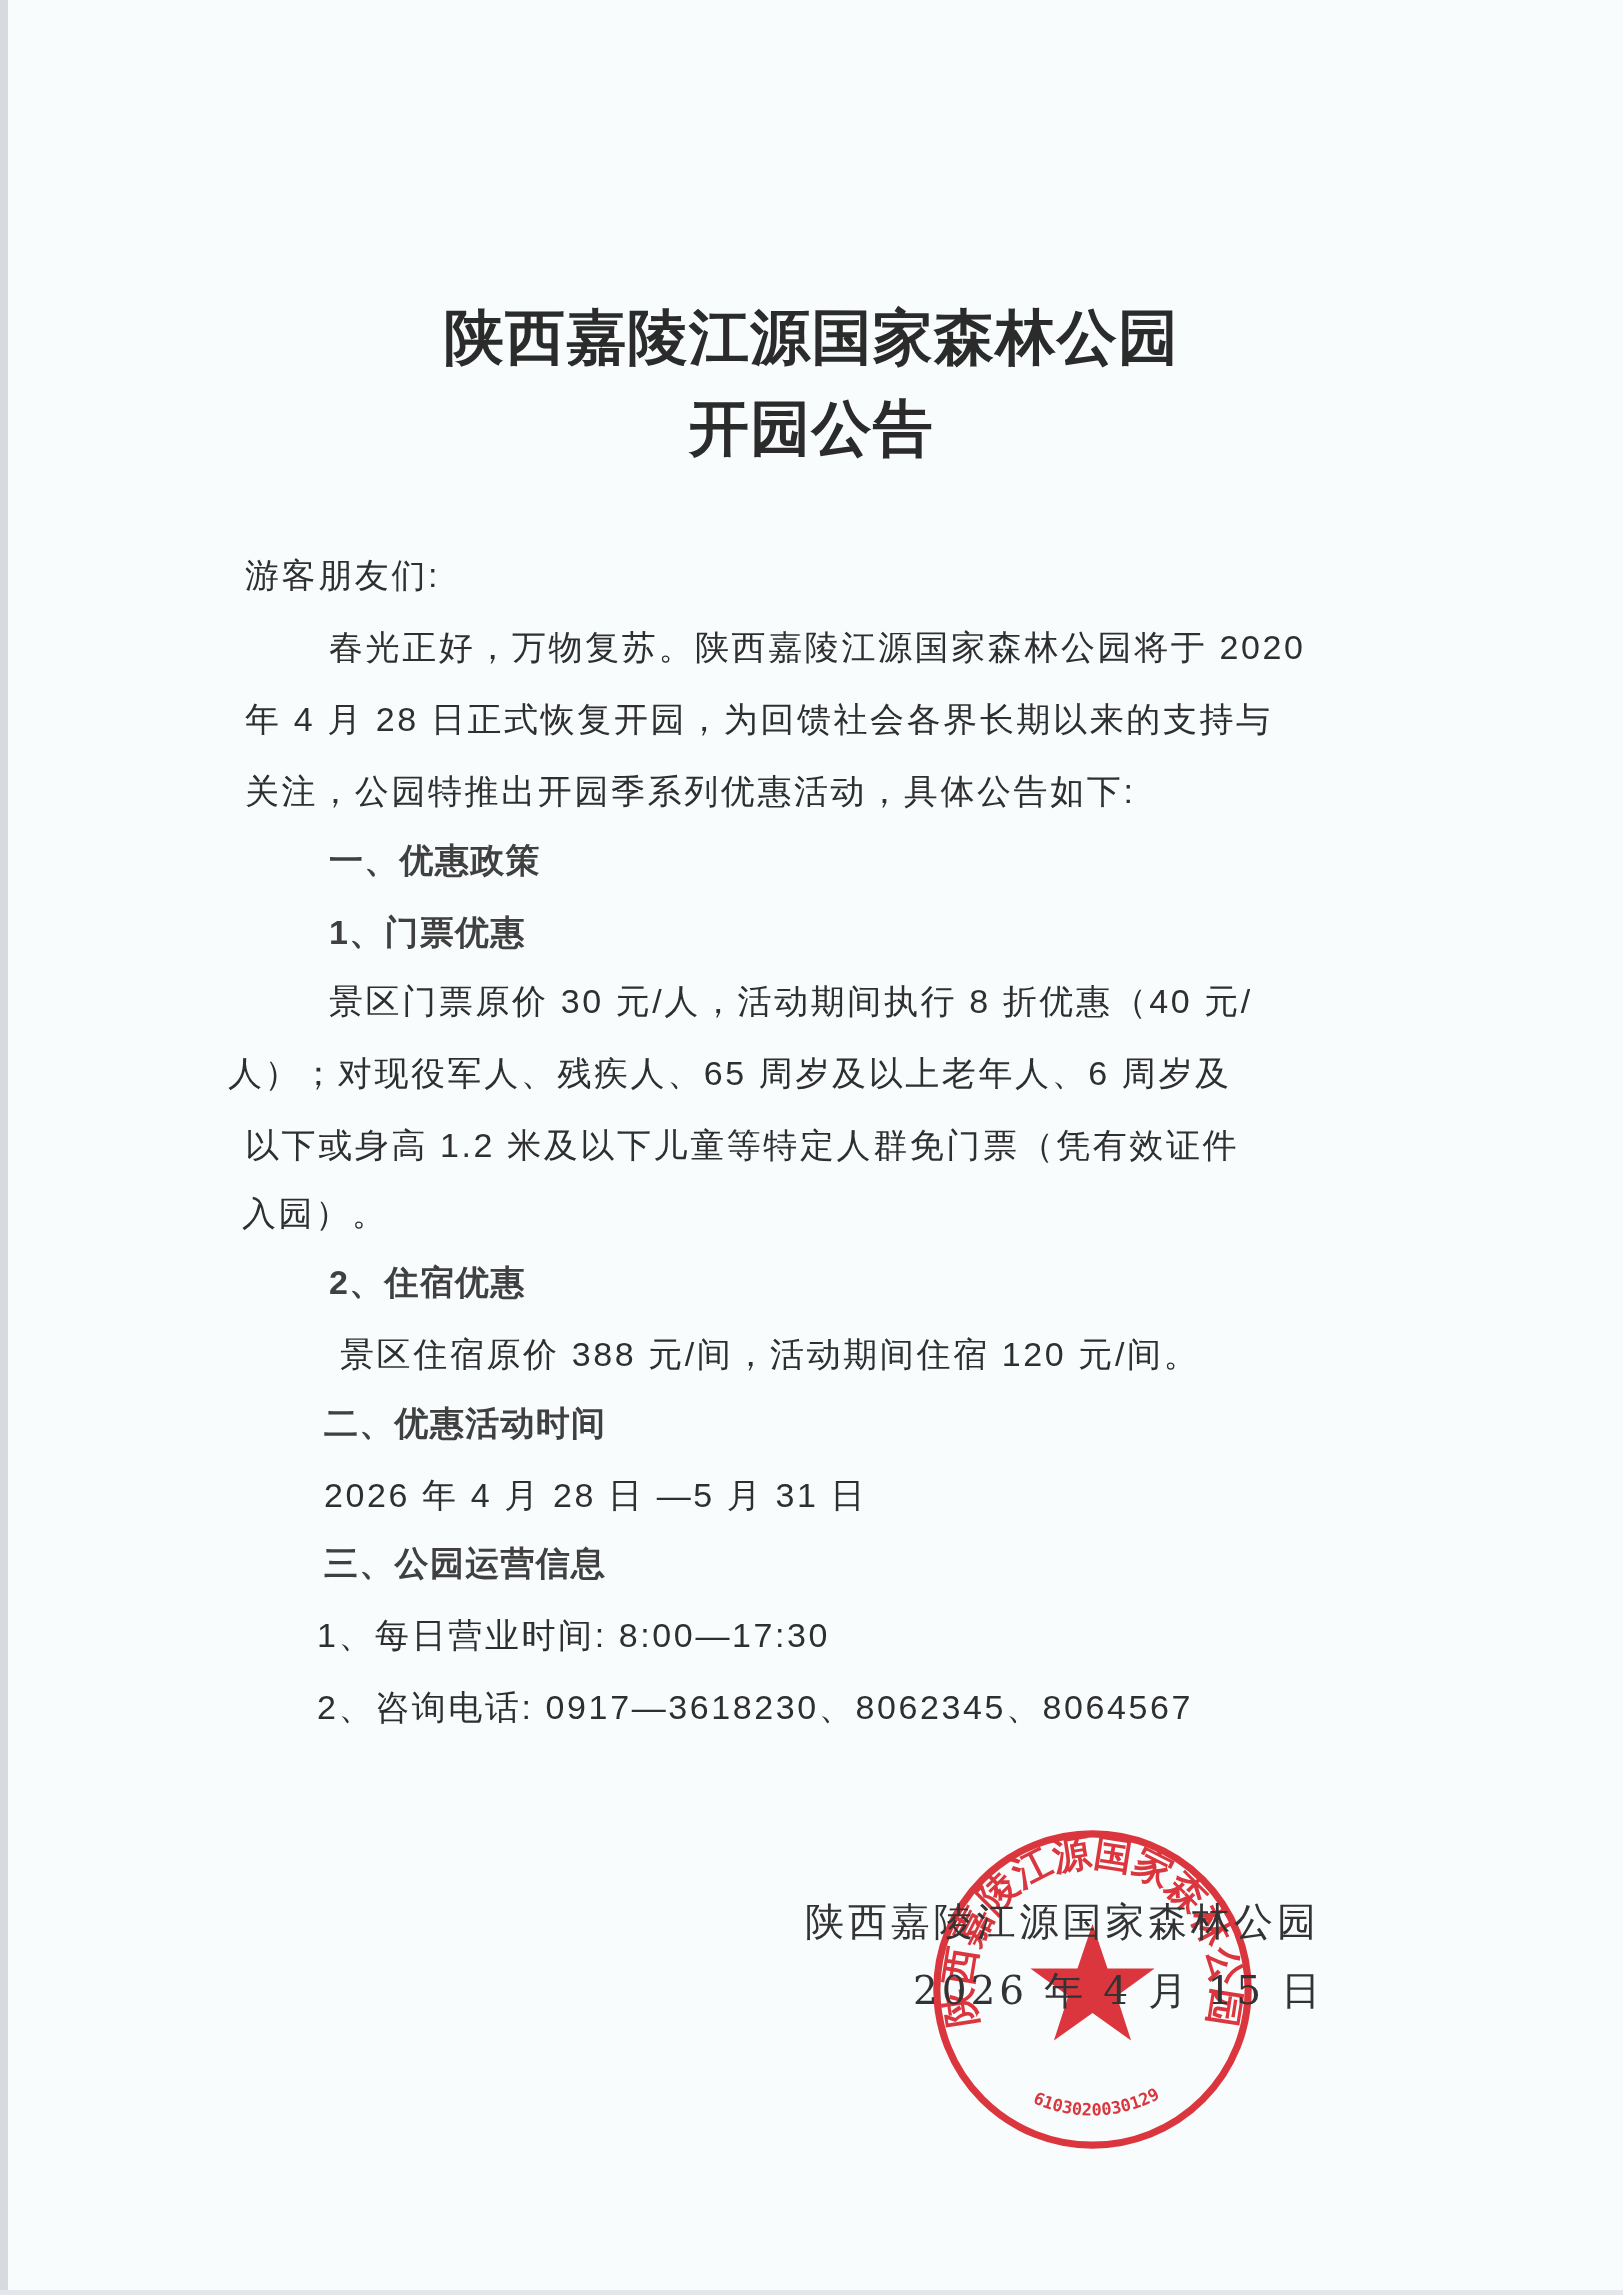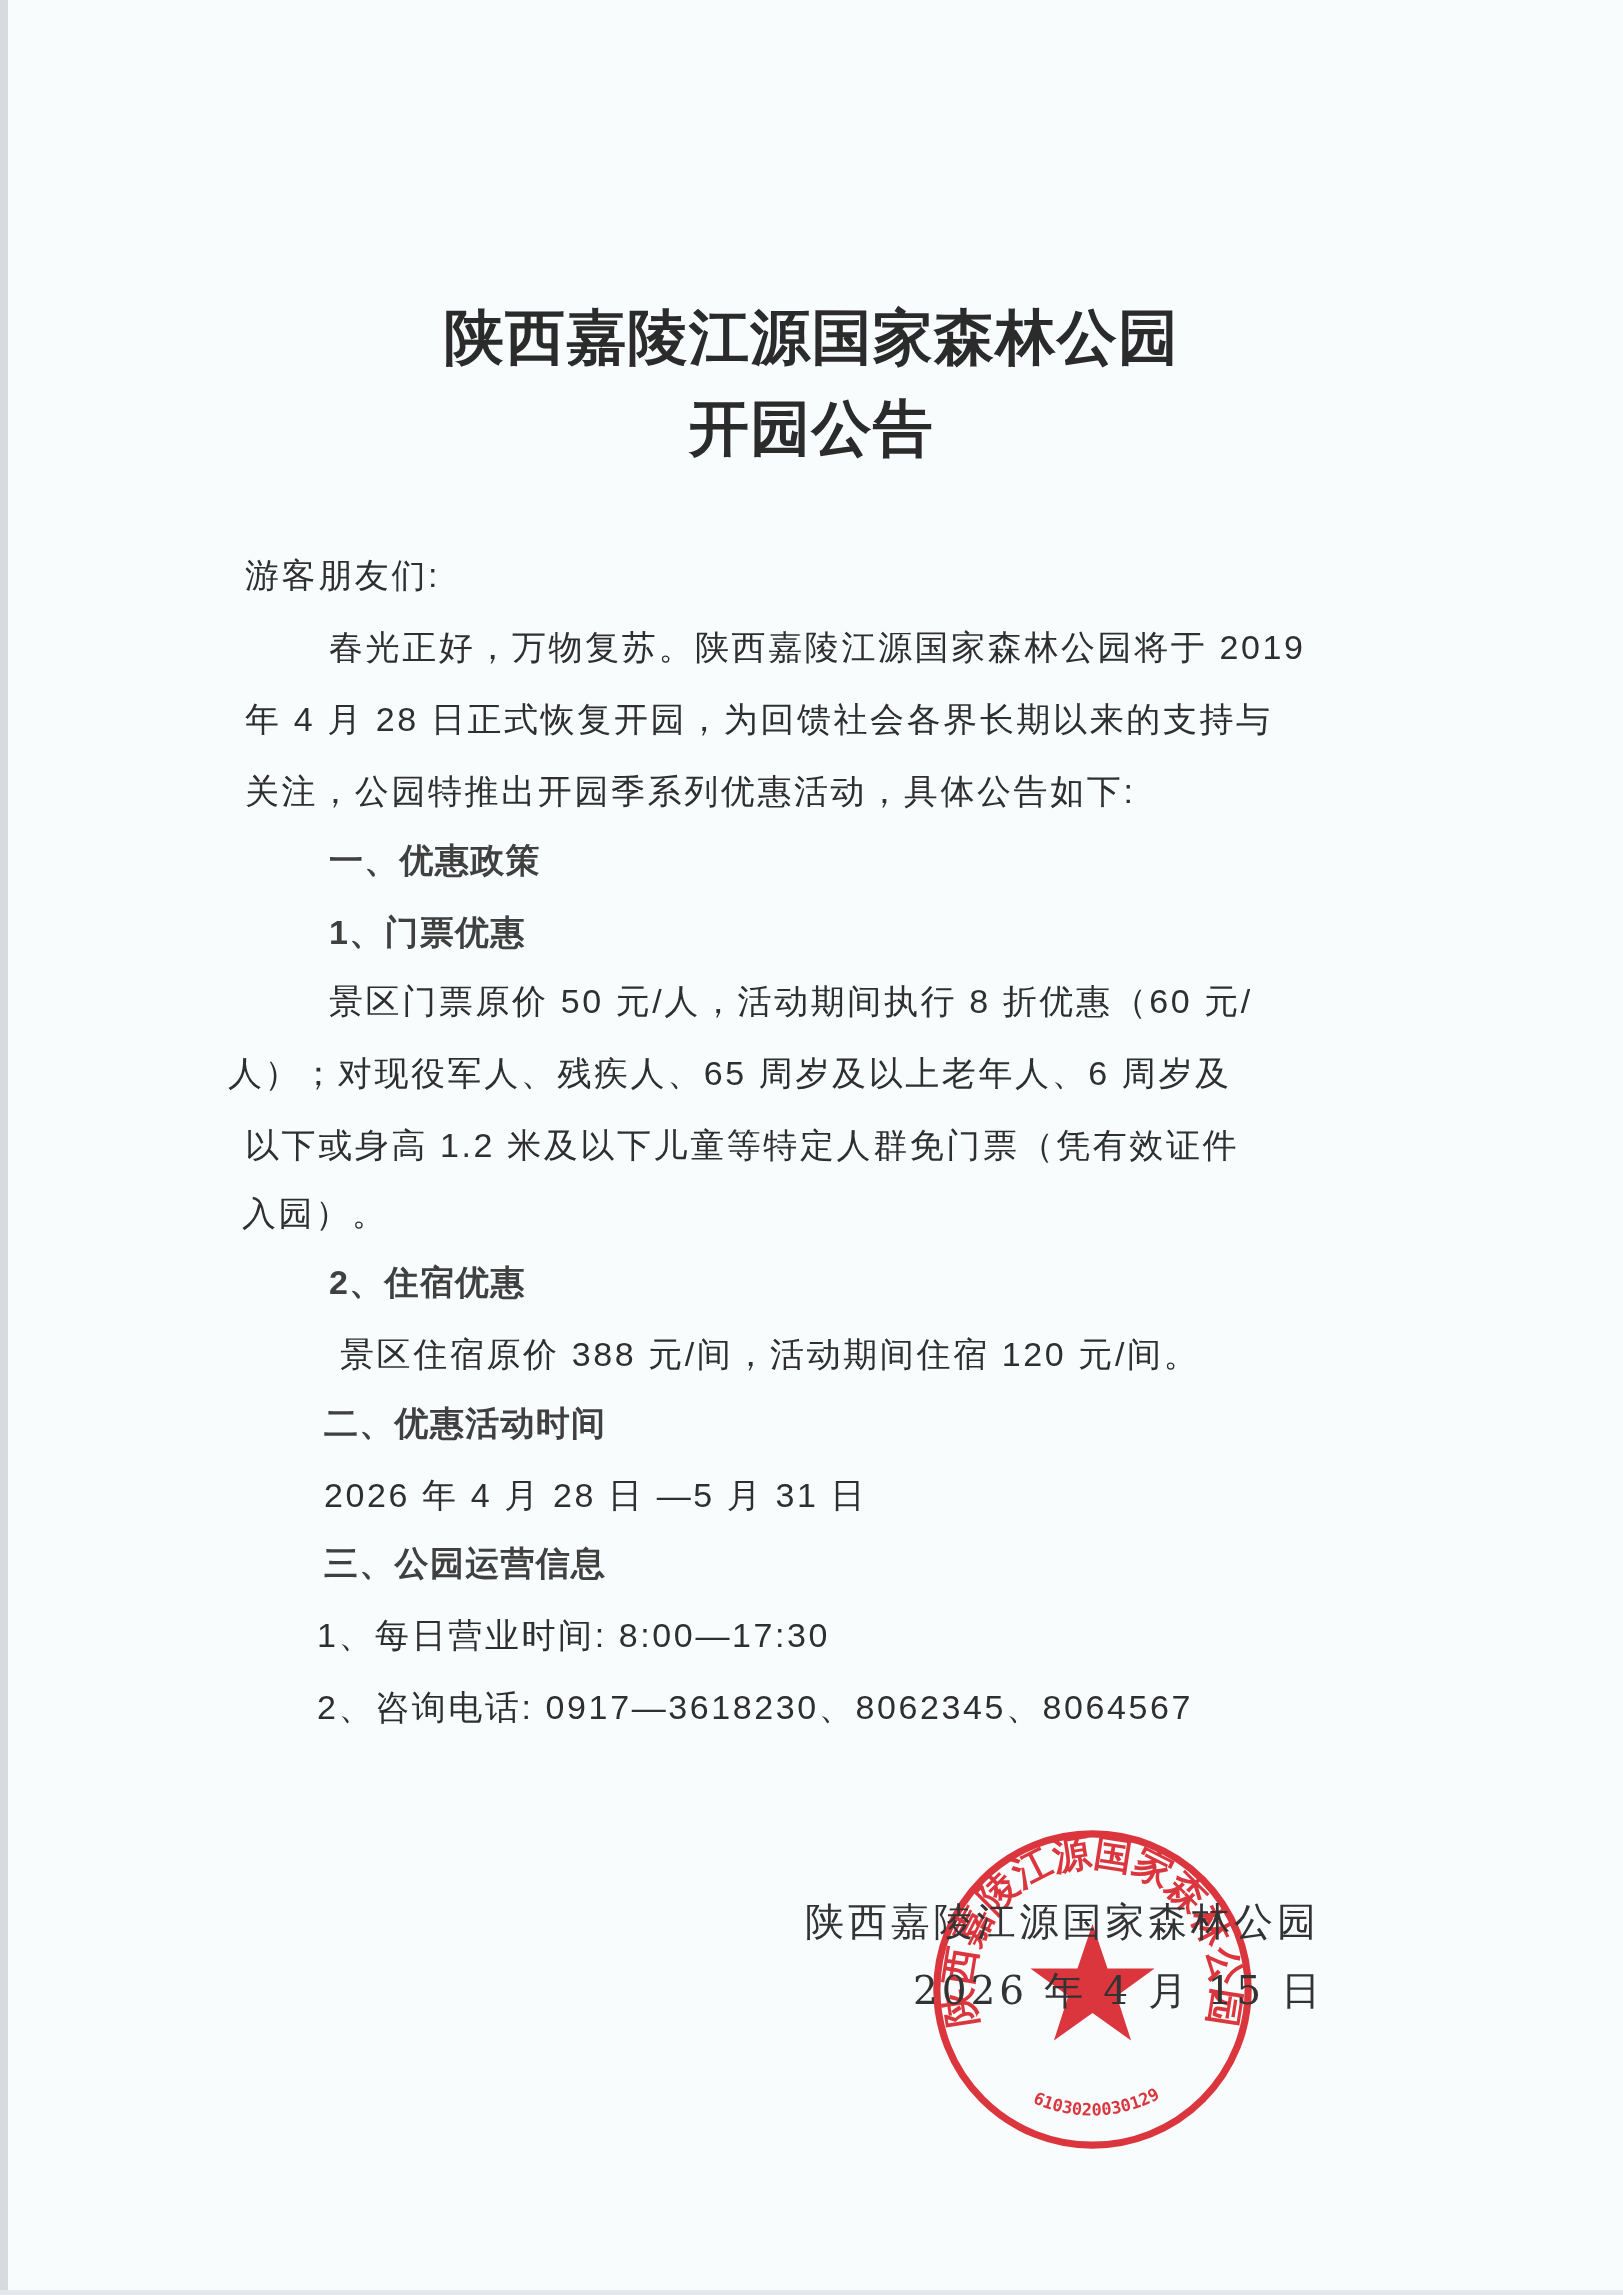--- a/index.html
+++ b/index.html
@@ -47,28 +47,28 @@
 <body>
 
 <div class="left-edge"></div>
 <div class="bottom-edge"></div>
 
 <div class="title t1">陕西嘉陵江源国家森林公园</div>
 <div class="title t2">开园公告</div>
 
 <div class="line" style="left:229px; top:553px;">游客朋友们:</div>
 
-<div class="line" style="left:313px; top:625px;">春光正好，万物复苏。陕西嘉陵江源国家森林公园将于 2019</div>
+<div class="line" style="left:313px; top:625px;">春光正好，万物复苏。陕西嘉陵江源国家森林公园将于 2020</div>
 <div class="line" style="left:229px; top:697px;">年 4 月 28 日正式恢复开园，为回馈社会各界长期以来的支持与</div>
 <div class="line" style="left:229px; top:769px;">关注，公园特推出开园季系列优惠活动，具体公告如下:</div>
 
 <div class="line heading" style="left:313px; top:838px;">一、优惠政策</div>
 <div class="line heading" style="left:313px; top:910px;">1、门票优惠</div>
 
-<div class="line" style="left:313px; top:979px;">景区门票原价 50 元/人，活动期间执行 8 折优惠（60 元/</div>
+<div class="line" style="left:313px; top:979px;">景区门票原价 30 元/人，活动期间执行 8 折优惠（40 元/</div>
 <div class="line" style="left:212px; top:1051px;text-align:center;">人）；对现役军人、残疾人、65 周岁及以上老年人、6 周岁及</div>
 <div class="line" style="left:229px; top:1123px;">以下或身高 1.2 米及以下儿童等特定人群免门票（凭有效证件</div>
 <div class="line" style="left:226px; top:1191px;">入园）。</div>
 
 <div class="line heading" style="left:313px; top:1260px;">2、住宿优惠</div>
 <div class="line" style="left:324px; top:1332px;">景区住宿原价 388 元/间，活动期间住宿 120 元/间。</div>
 
 <div class="line heading" style="left:308px; top:1401px;text-align:center;">二、优惠活动时间</div>
 <div class="line" style="left:308px; top:1473px;">2026 年 4 月 28 日 —5 月 31 日</div>
 

